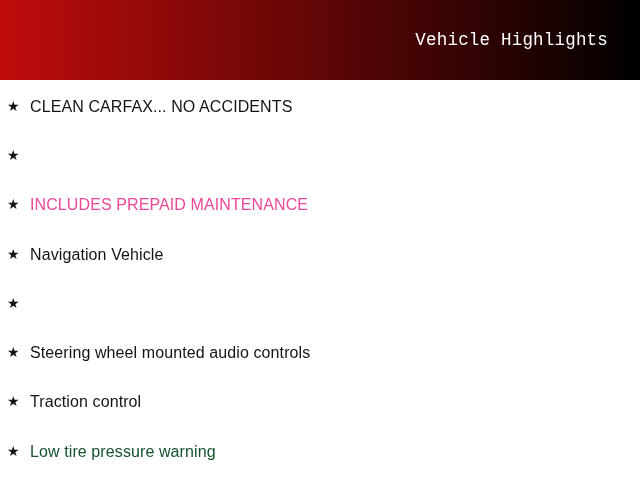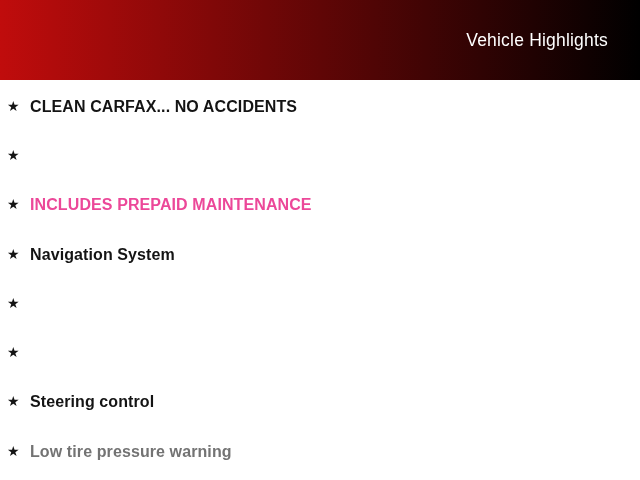--- a/index.html
+++ b/index.html
@@ -22,20 +22,21 @@
   .header {
     height: 80px;
     width: 100%;
     display: flex;
     align-items: center;
     justify-content: flex-end;
     box-sizing: border-box;
     padding-right: 32px;
     
     background: linear-gradient(to right, #c00c0c, #000000);
+    font-family: Liberation Mono, monospace;
   }
   .header-title {
     color: #ffffff;
     font-size: 17.5px;
     font-weight: 500;
     letter-spacing: 0.2px;
   }
   .list {
     margin-top: 2px;
     padding-left: 7px;
@@ -50,21 +51,21 @@
     color: #141414;
     width: 14px;
     text-align: left;
     margin-right: 9px;
     line-height: 1;
     position: relative;
     top: -1px;
   }
   .label {
     font-size: 16px;
-    font-weight: 700;
+    font-weight: 400;
     color: #141414;
     letter-spacing: 0.1px;
     white-space: nowrap;
   }
 </style>
 </head>
 <body>
 
 <div class="page">
   <div class="header" id="header-band" style="background: linear-gradient(to right, rgb(192, 12, 12), rgb(0, 0, 0));">
@@ -81,34 +82,35 @@
     <span class="star" style="color: rgb(20, 20, 20);">★</span>
   </div>
 
   <div class="row">
     <span class="star" style="color: rgb(20, 20, 20);">★</span>
     <span class="label" style="color: #ec4899;">INCLUDES PREPAID MAINTENANCE</span>
   </div>
 
   <div class="row">
     <span class="star" style="color: rgb(20, 20, 20);">★</span>
-    <span class="label" style="color: rgb(20, 20, 20);">Navigation System</span>
+    <span class="label" style="color: rgb(20, 20, 20);">Navigation Vehicle</span>
   </div>
 
   <div class="row">
     <span class="star" style="color: rgb(20, 20, 20);">★</span>
   </div>
 
   <div class="row">
     <span class="star" style="color: rgb(20, 20, 20);">★</span>
+    <span class="label" style="color: rgb(20, 20, 20);">Steering wheel mounted audio controls</span>
   </div>
 
   <div class="row">
     <span class="star" style="color: rgb(20, 20, 20);">★</span>
-    <span class="label" style="color: rgb(20, 20, 20);">Steering control</span>
+    <span class="label" style="color: rgb(20, 20, 20);">Traction control</span>
   </div>
 
   <div class="row">
     <span class="star" style="color: rgb(20, 20, 20);">★</span>
-    <span class="label" style="color: #737373;">Low tire pressure warning</span>
+    <span class="label" style="color: #14532d;">Low tire pressure warning</span>
   </div>
 </div>
 </div>
 
 </body></html>

